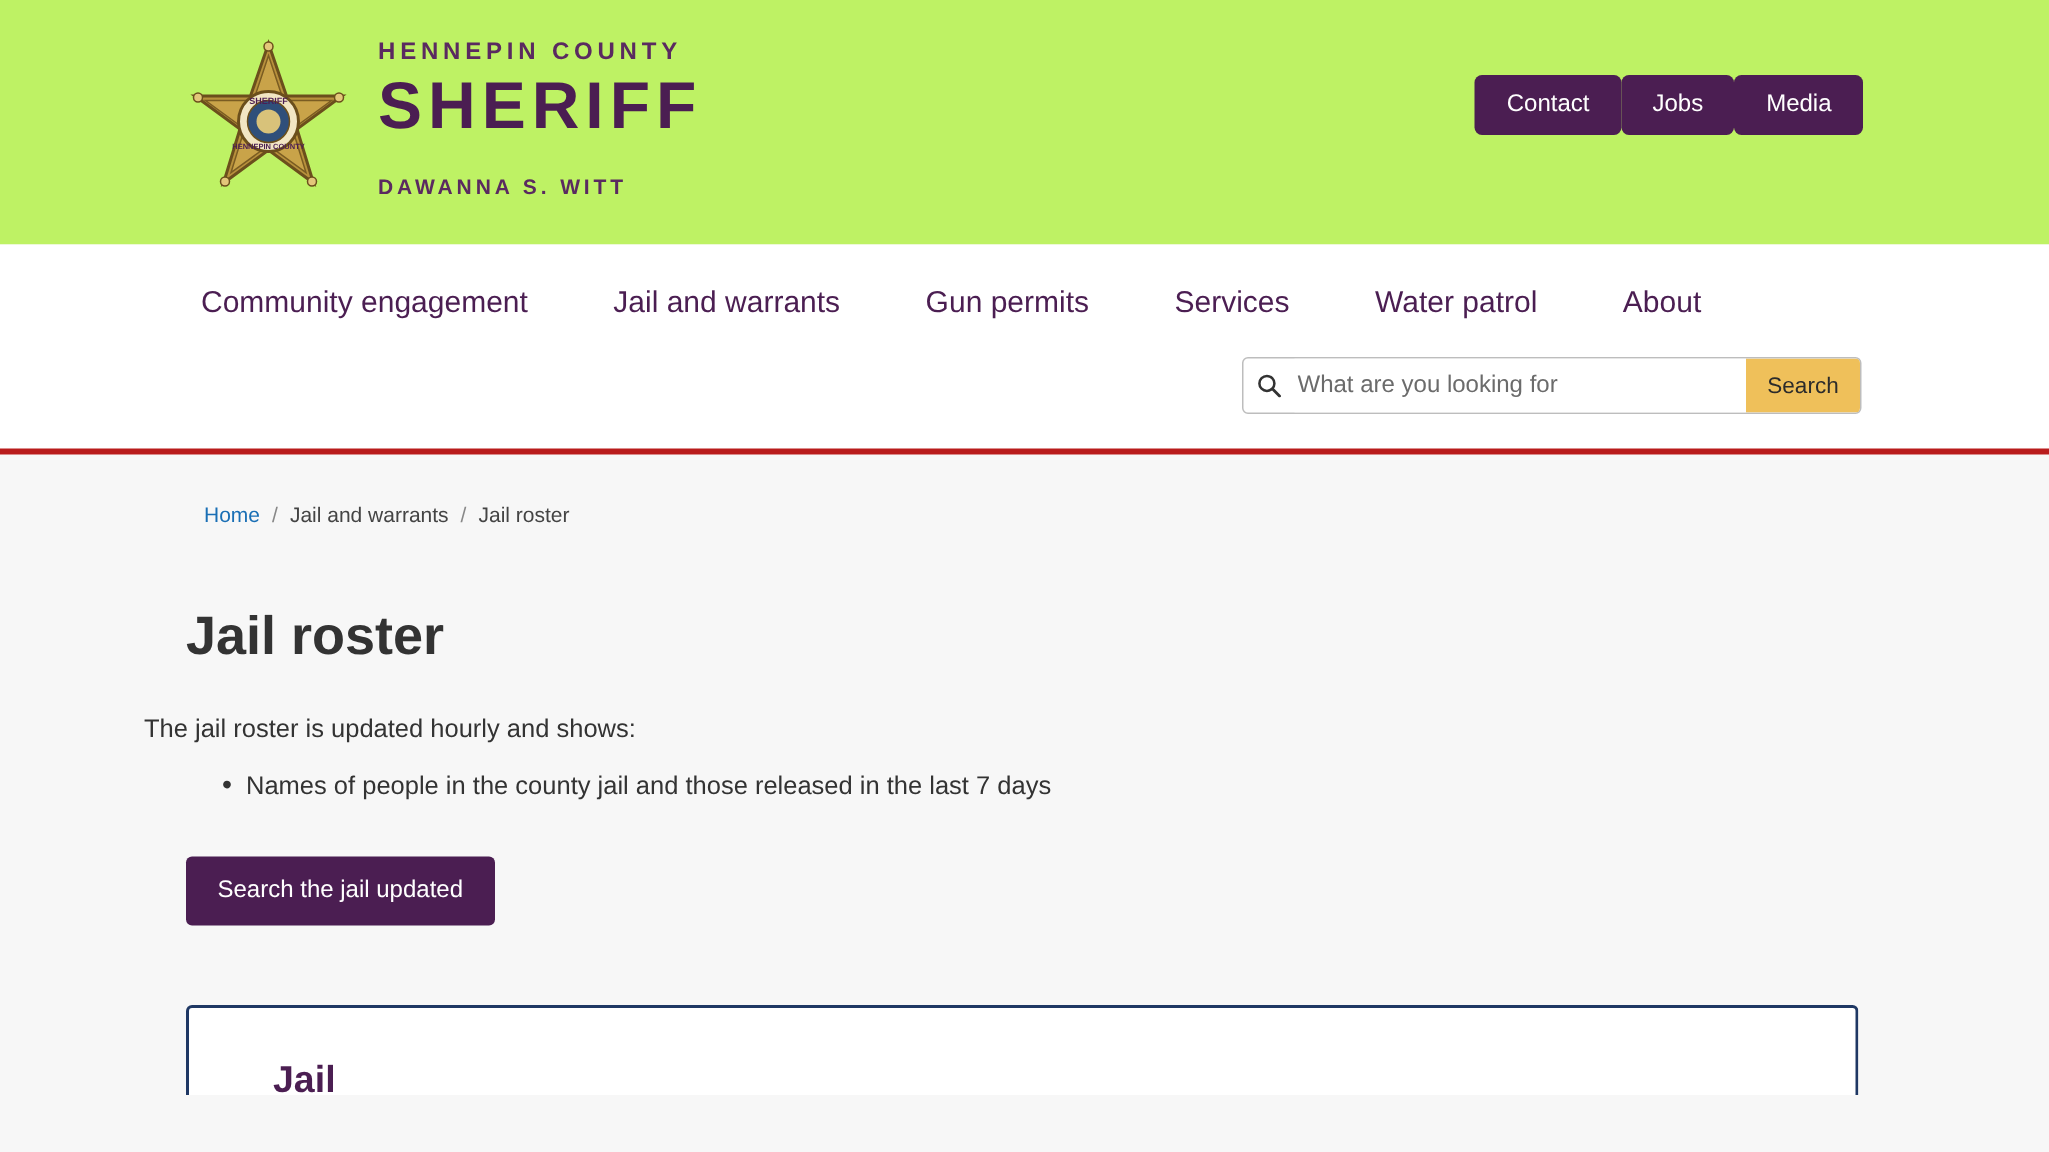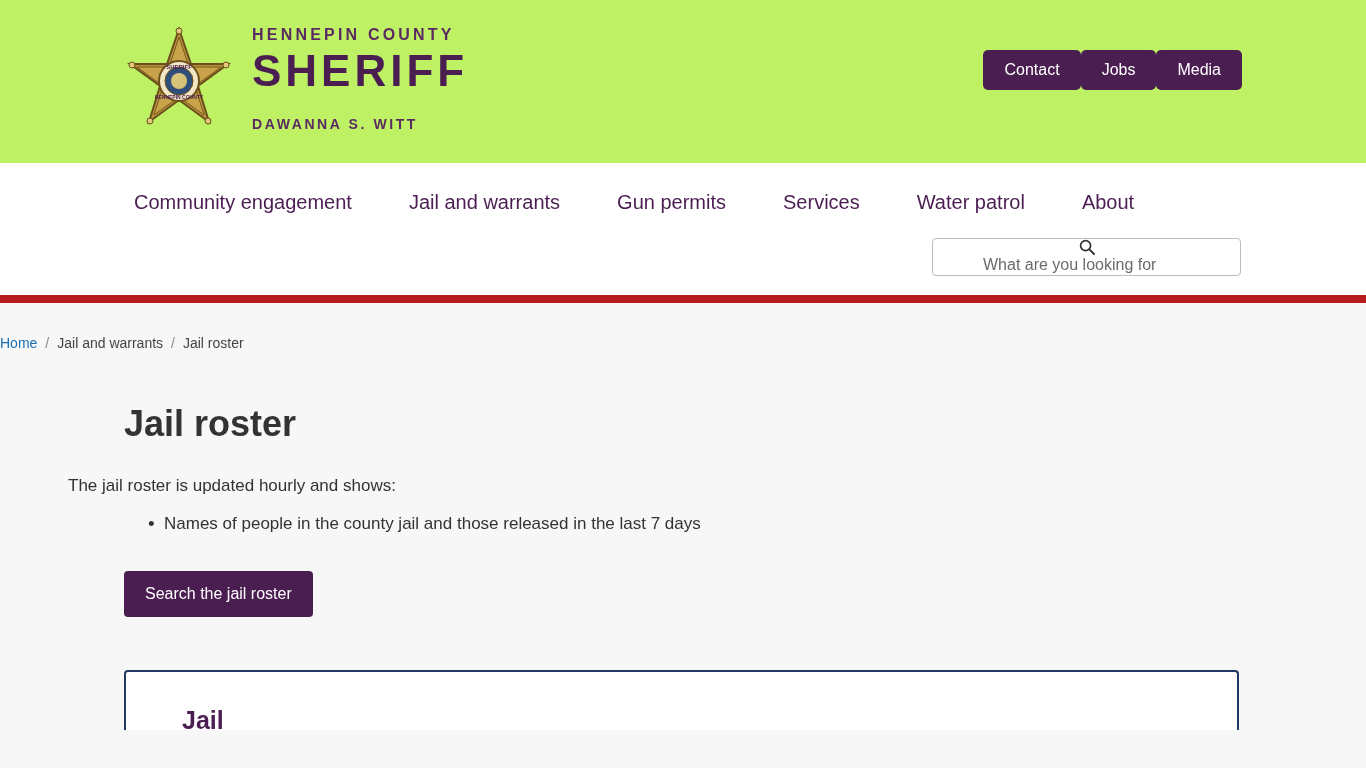--- a/index.html
+++ b/index.html
@@ -78,21 +78,21 @@
     font-size: 16px;
     font-family: "Liberation Sans", sans-serif;
     padding: 11px 21px;
     cursor: pointer;
   }
 
   
   .navbar {
     background: #ffffff;
     height: 140px;
-    border-bottom: 8px solid #b91c1c;
+    border-bottom: 4px solid #b91c1c;
     position: relative;
   }
   .nav-items {
     display: flex;
     align-items: center;
     gap: 57px;
     padding-left: 134px;
     padding-top: 28px;
   }
   .nav-item {
@@ -105,23 +105,22 @@
   .search-wrap {
     position: absolute;
     right: 125px;
     top: 75px;
     display: flex;
     align-items: center;
     border: 1px solid #bdbdbd;
     border-radius: 4px;
     background: #fff;
     height: 38px;
-    width: 309px;
+    width: 413px;
     overflow: hidden;
-    flex-direction: column;
   }
   .search-icon {
     width: 34px;
     display: flex;
     align-items: center;
     justify-content: center;
     color: #333;
   }
   .search-input {
     flex: 1;
@@ -144,40 +143,41 @@
     font-family: "Liberation Sans", sans-serif;
   }
 
   
   .main {
     background: #f7f7f7;
     padding-top: 32px;
     height: 465px;
   }
   .breadcrumb {
+    padding-left: 136px;
     font-size: 14px;
     color: #444;
     display: flex;
     gap: 8px;
     align-items: center;
   }
   .breadcrumb a {
     color: #1a6fb5;
     text-decoration: none;
   }
   .breadcrumb .sep { color: #888; }
   .page-title {
     padding-left: 124px;
     margin-top: 52px;
     font-size: 36px;
     font-weight: 700;
     color: #333333;
   }
   .intro {
-    padding-left: 68px;
+    padding-left: 96px;
     margin-top: 31px;
     font-size: 17px;
     color: #333;
   }
   ul.points {
     margin: 18px 0 0 0;
     padding-left: 124px;
     list-style: none;
   }
   ul.points li {
@@ -298,18 +298,18 @@
   </div>
 
   <h1 class="page-title">Jail roster</h1>
 
   <p class="intro">The jail roster is updated hourly and shows:</p>
 
   <ul class="points">
     <li>Names of people in the county jail and those released in the last 7 days</li>
   </ul>
 
-  <button class="cta">Search the jail roster</button>
+  <button class="cta">Search the jail updated</button>
 
   <div class="panel">
     <div class="panel-title">Jail</div>
   </div>
 </div>
 
 </body></html>

